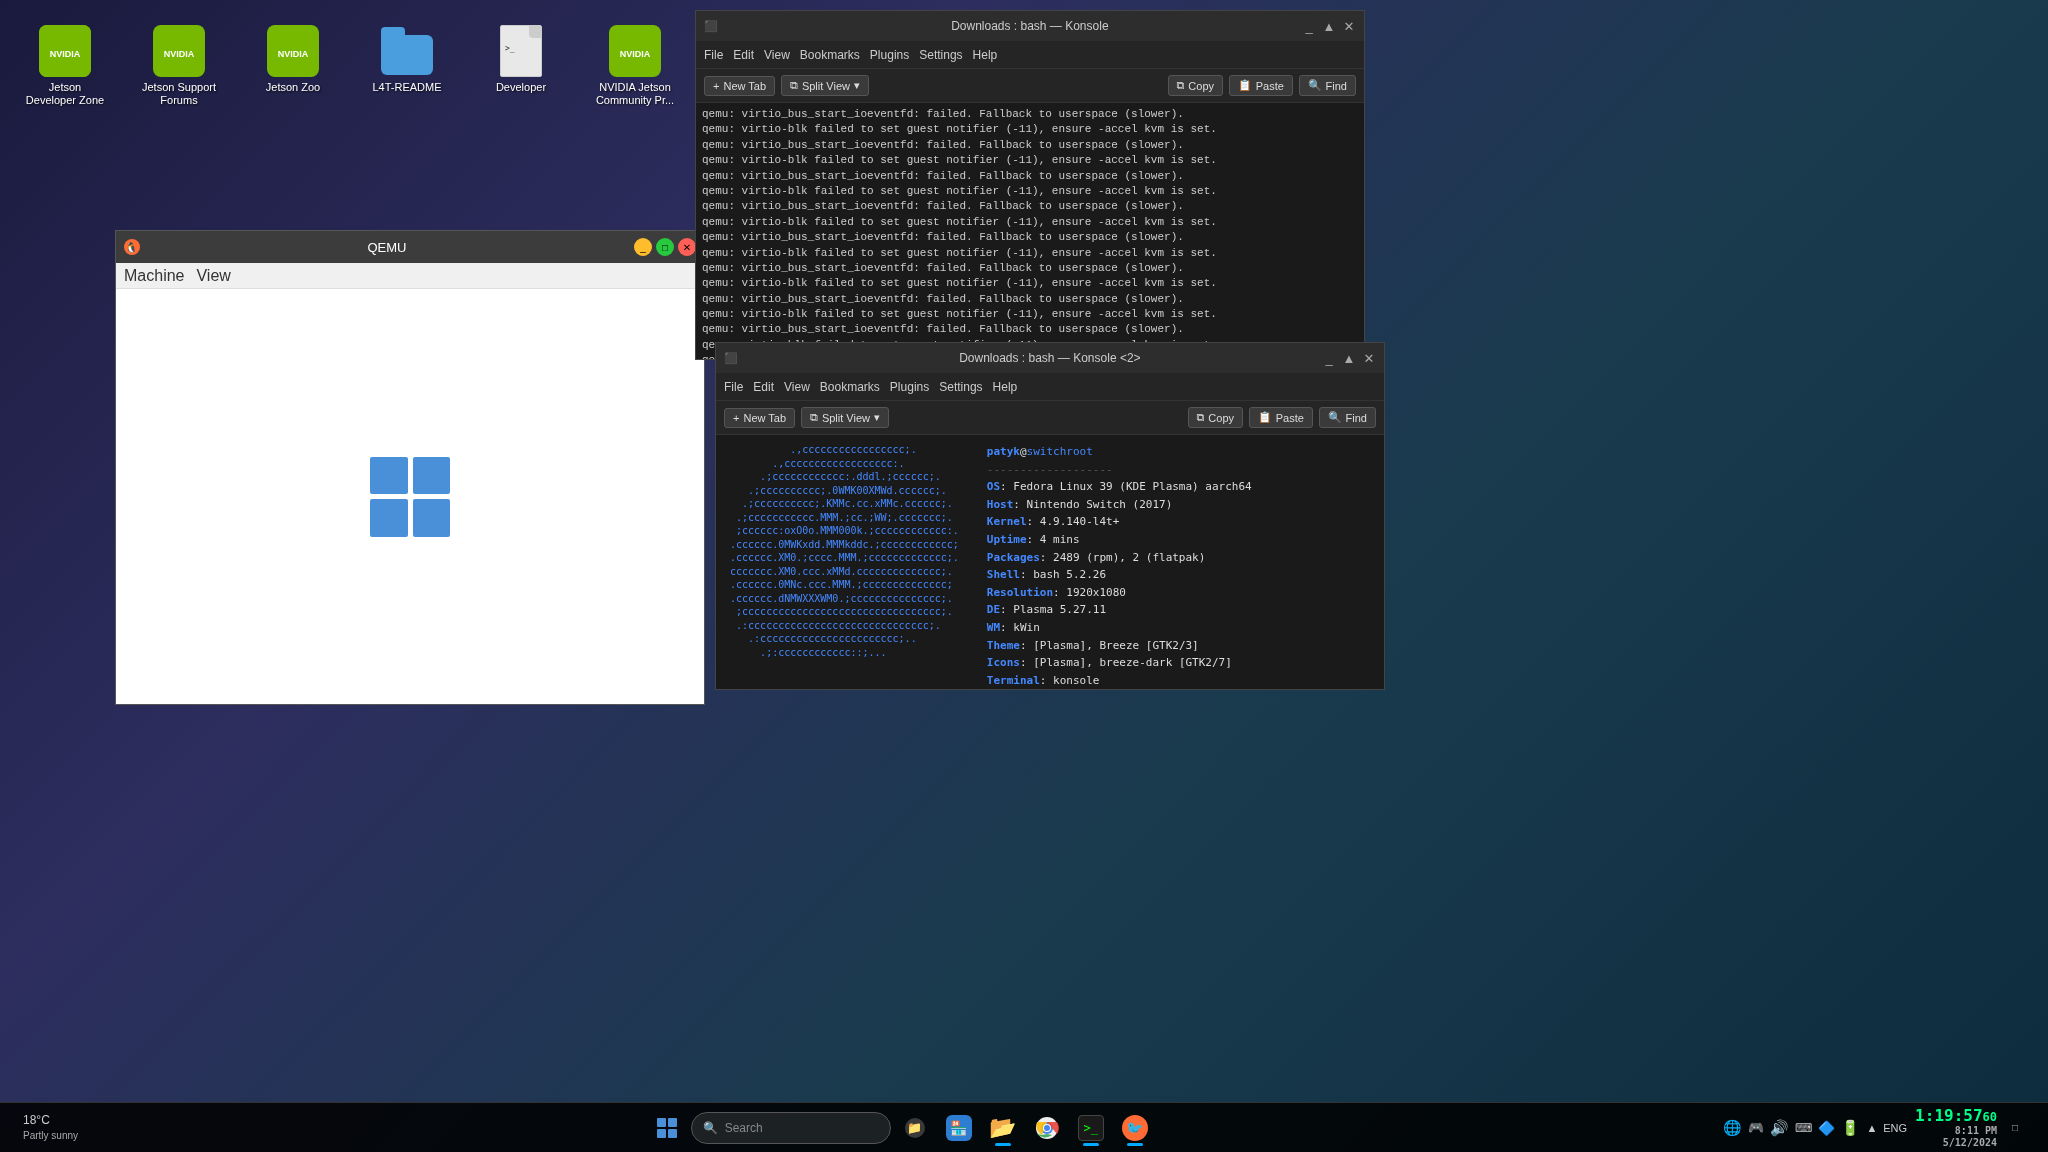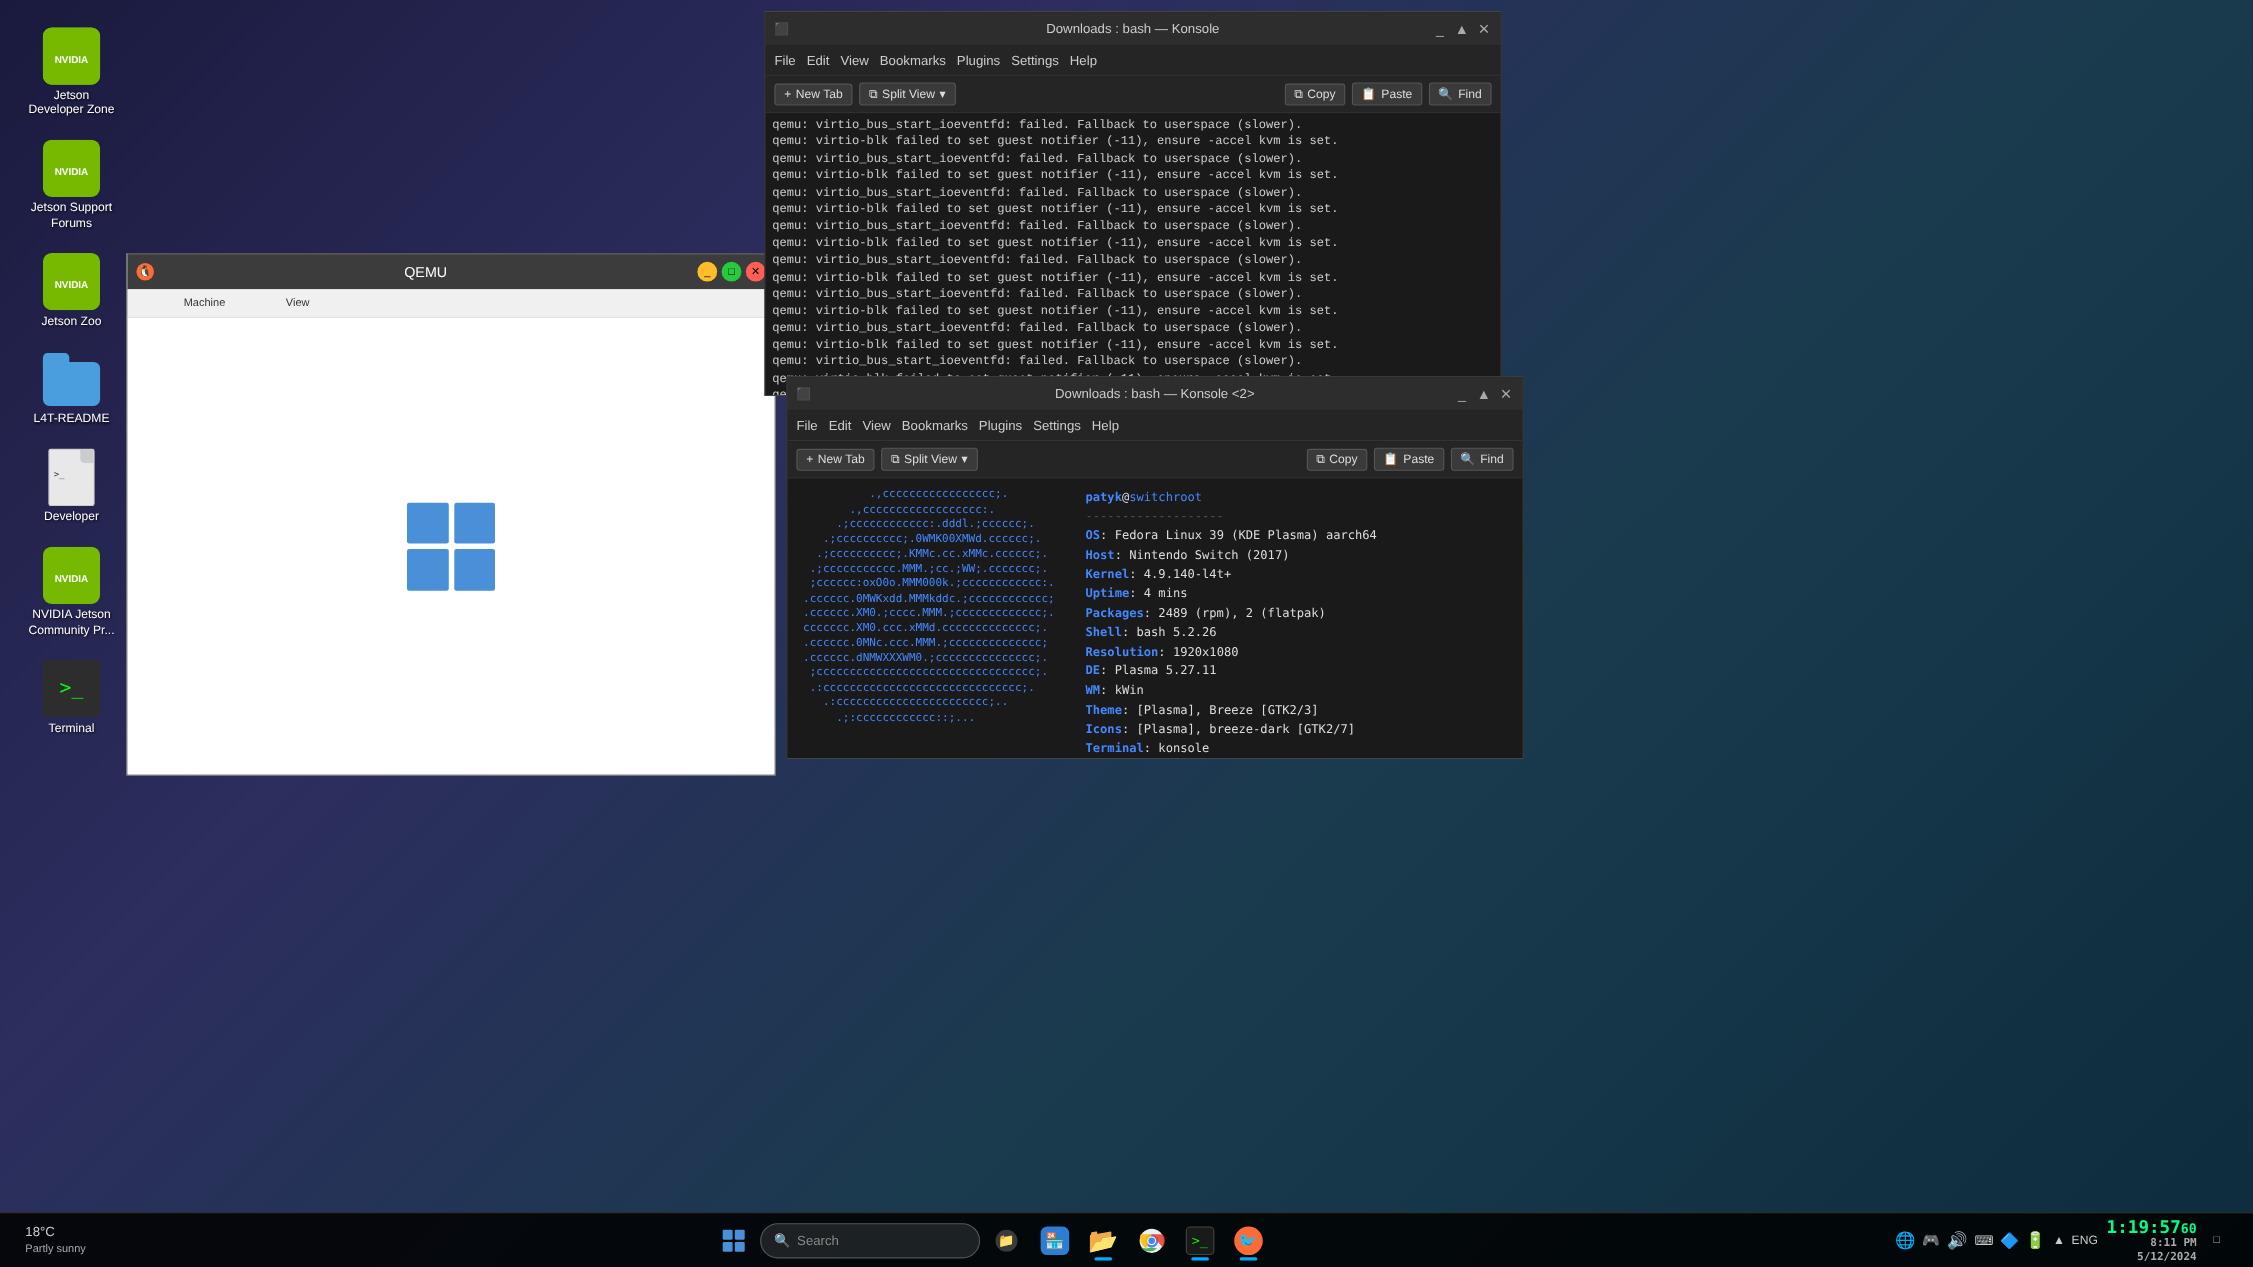--- a/index.html
+++ b/index.html
@@ -19,22 +19,22 @@
       background: linear-gradient(135deg, #1a1a3e 0%, #2d2d5e 30%, #1a3a4e 60%, #0d2d3e 100%);
       position: relative;
     }
 
     
     .desktop-icons {
       position: absolute;
       top: 10px;
       left: 10px;
       display: flex;
-      flex-direction: column;
-      gap: 10px;
+      flex-direction: row;
+      gap: 24px;
       padding: 10px;
     }
     .desktop-icon {
       display: flex;
       flex-direction: column;
       align-items: center;
       width: 90px;
       cursor: pointer;
       padding: 5px;
     }
@@ -133,25 +133,24 @@
     .qemu-menubar {
       background: #f0f0f0;
       height: 26px;
       display: flex;
       align-items: center;
       padding: 0 8px;
       gap: 12px;
       border-bottom: 1px solid #ddd;
     }
     .qemu-menubar a {
-      font-size: 10px;
+      font-size: 16px;
       color: #333;
       text-decoration: none;
       cursor: pointer;
-      margin-left: 43px;
     }
     .qemu-content {
       flex: 1;
       background: white;
       display: flex;
       align-items: center;
       justify-content: center;
     }
     
     .win11-logo {

